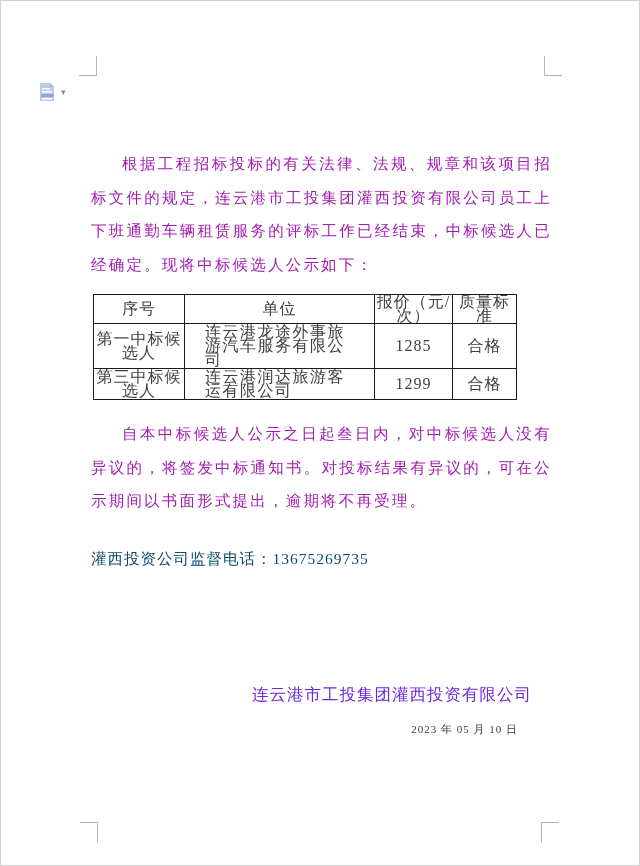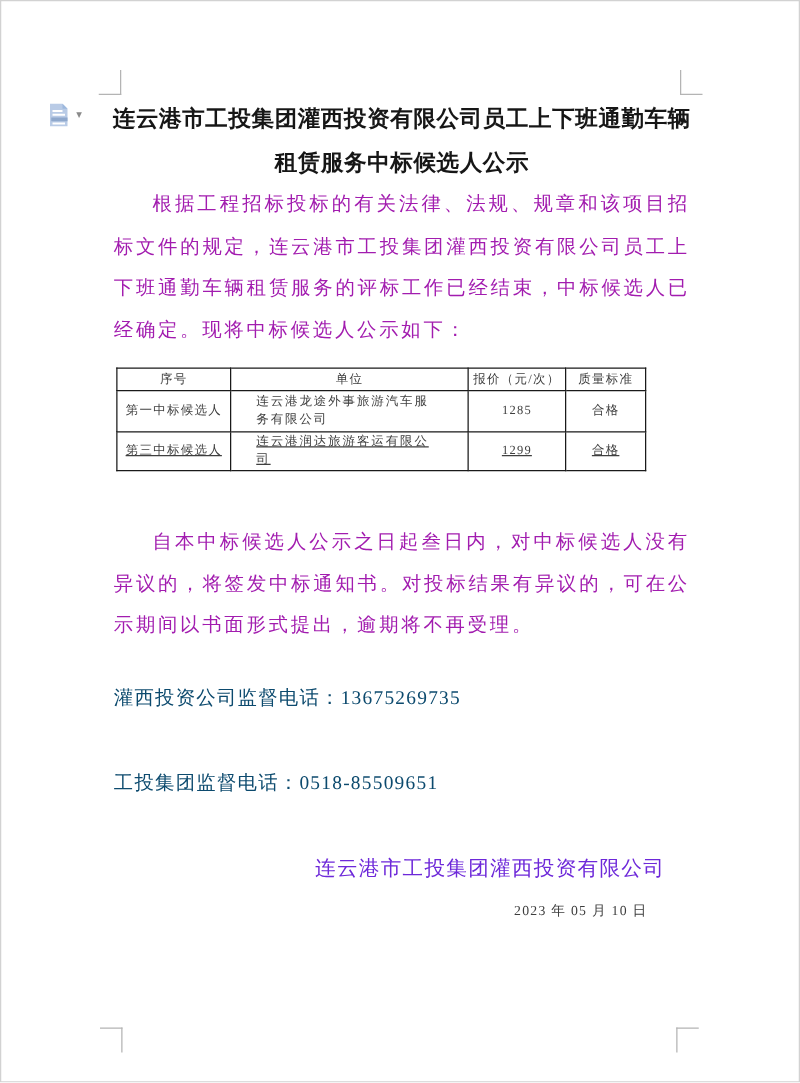--- a/index.html
+++ b/index.html
@@ -44,33 +44,33 @@
   .para-intro { top: 146px; }
   .para-notice { top: 416px; }
 
   .bid-table {
     position: absolute; left: 92px; top: 293px;
     border-collapse: collapse; table-layout: fixed; width: 423px;
     color: #3f3f3f;
   }
   .bid-table td, .bid-table th {
     border: 1px solid #1a1a1a;
-    font-size: 10px; font-weight: normal;
+    font-size: 16px; font-weight: normal;
     text-align: center; vertical-align: middle;
     letter-spacing: 1px; line-height: 14px;
     overflow: hidden;
   }
   .bid-table .col-seq  { width: 91px; }
   .bid-table .col-unit { width: 190px; }
   .bid-table .col-price{ width: 78px; }
   .bid-table .col-qual { width: 64px; }
   .bid-table .hrow    { height: 18px; }
   .bid-table .r1      { height: 33px; }
   .bid-table .r2      { height: 23px; }
-  .bid-table .r3      { height: 24px; text-decoration: underline; }
+  .bid-table .r3      { height: 24px; }
   .bid-table td.cell-unit { text-align: left; padding: 1px 20px; letter-spacing: 1.5px; }
 
   .phone {
     position: absolute; left: 90px; width: 461px;
     font-size: 15.5px; letter-spacing: 1px; color: #0c4a6e; line-height: 24px;
   }
   .phone-1 { top: 546px; }
   .phone-2 { top: 614px; }
 
   .signoff-company {
@@ -101,24 +101,20 @@
         <path d="M11 1 l4 4 h-4 z" fill="#9db8dd"></path>
         <rect x="3" y="6" width="8" height="1.6" fill="#ffffff"></rect>
         <rect x="3" y="9" width="10" height="1.6" fill="#ffffff"></rect>
         <rect x="2" y="12" width="13" height="3" fill="#8fa8cc"></rect>
         <rect x="3" y="16" width="10" height="1.6" fill="#ffffff"></rect>
       </svg>
     </span>
     <span class="paste-caret">▾</span>
   </div>
 
-  <div class="title">
-    <div>连云港市工投集团灌西投资有限公司员工上下班通勤车辆</div>
-    <div>租赁服务中标候选人公示</div>
-  </div>
 
   <div class="para para-intro">根据工程招标投标的有关法律、法规、规章和该项目招标文件的规定，连云港市工投集团灌西投资有限公司员工上下班通勤车辆租赁服务的评标工作已经结束，中标候选人已经确定。现将中标候选人公示如下：</div>
 
   <table class="bid-table">
     <colgroup>
       <col class="col-seq">
         <col class="col-unit">
         <col class="col-price">
         <col class="col-qual">
     </colgroup>
@@ -140,18 +136,17 @@
       <td class="cell-unit">连云港润达旅游客运有限公司</td>
       <td>1299</td>
       <td>合格</td>
     </tr>
   </tbody>
     </table>
 
   <div class="para para-notice">自本中标候选人公示之日起叁日内，对中标候选人没有异议的，将签发中标通知书。对投标结果有异议的，可在公示期间以书面形式提出，逾期将不再受理。</div>
 
   <div class="phone phone-1">灌西投资公司监督电话：13675269735</div>
-  <div class="phone phone-2">工投集团监督电话：0518-85509651</div>
 
   <div class="signoff-company">连云港市工投集团灌西投资有限公司</div>
   <div class="signoff-date">2023 年 05 月 10 日</div>
 
 </div>
 
 </body></html>

